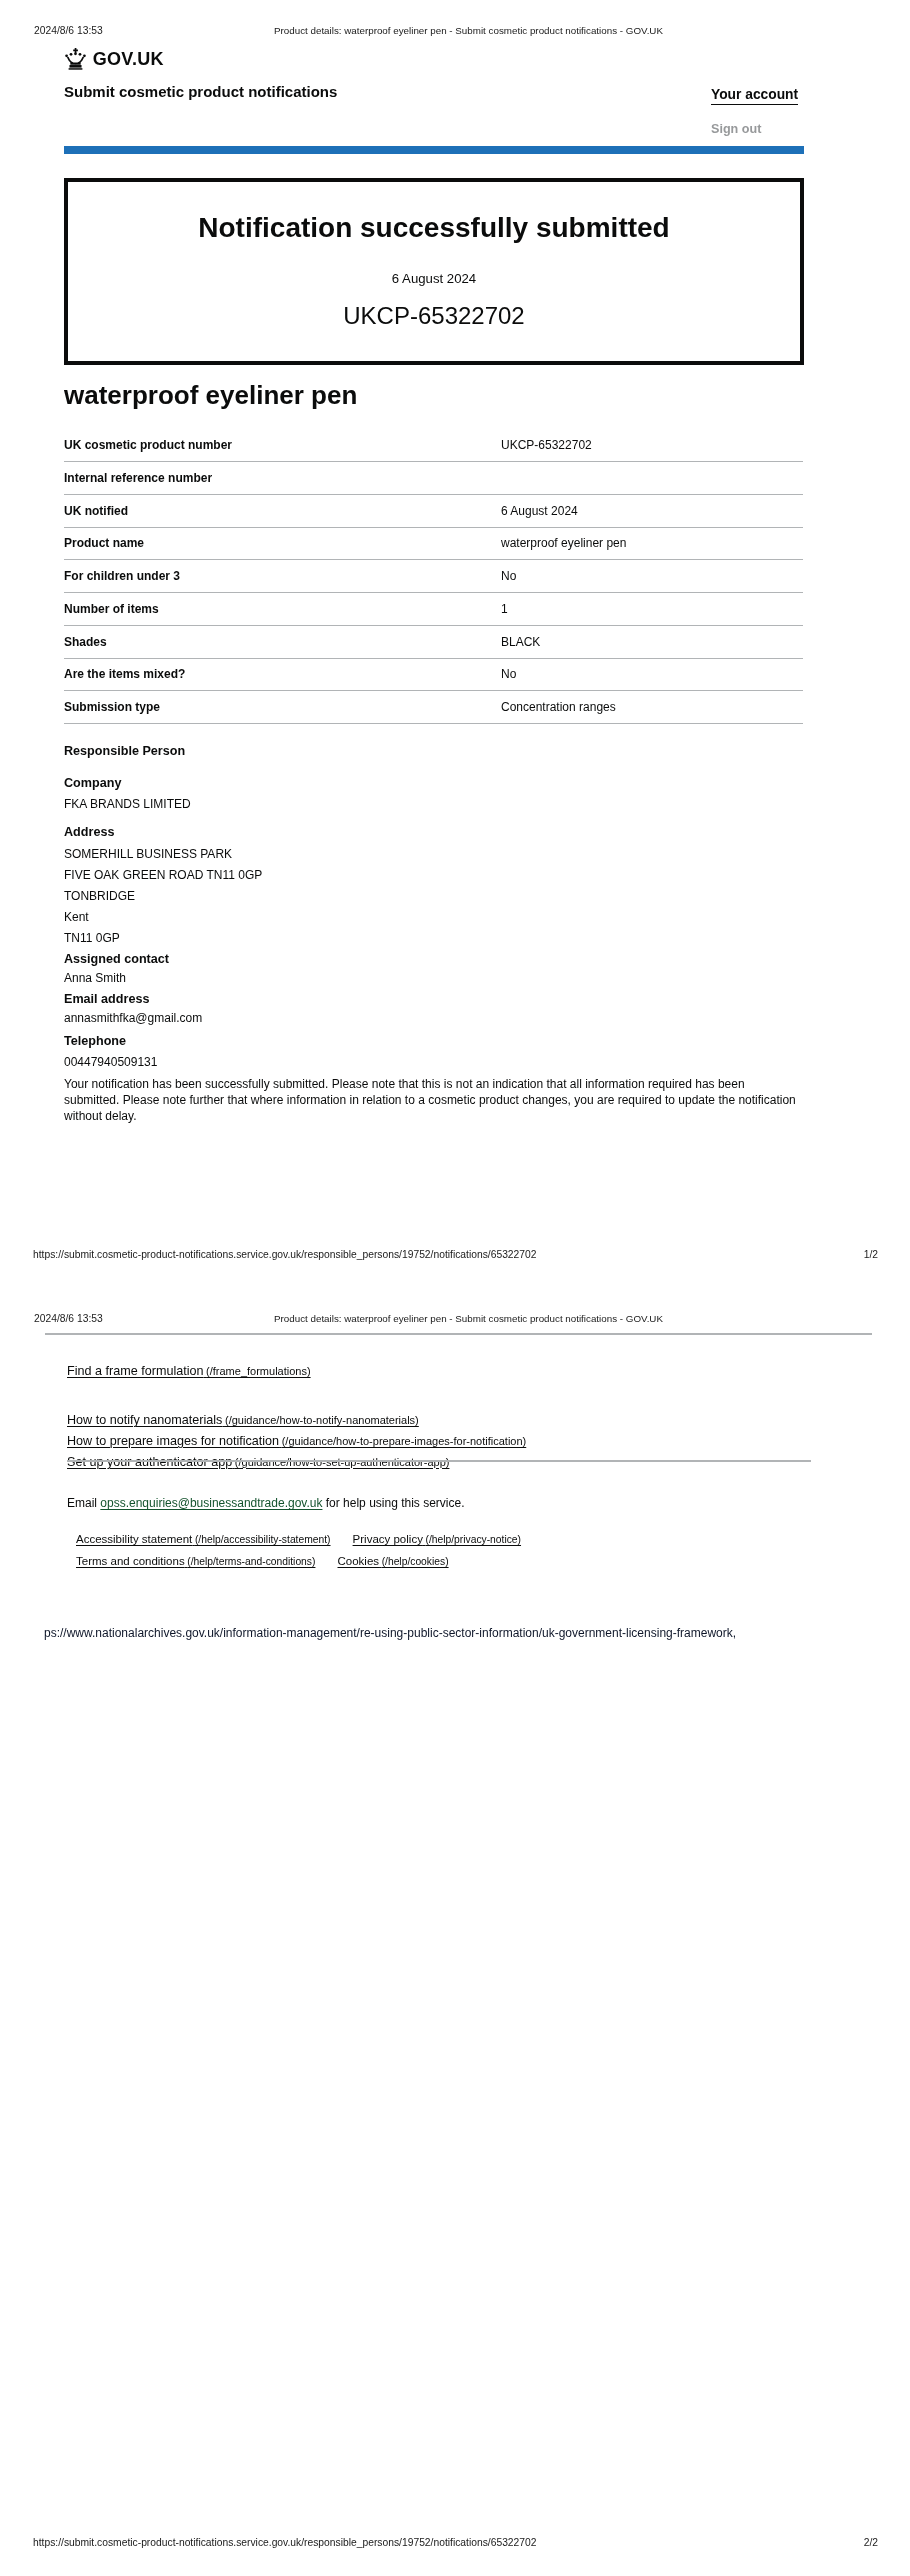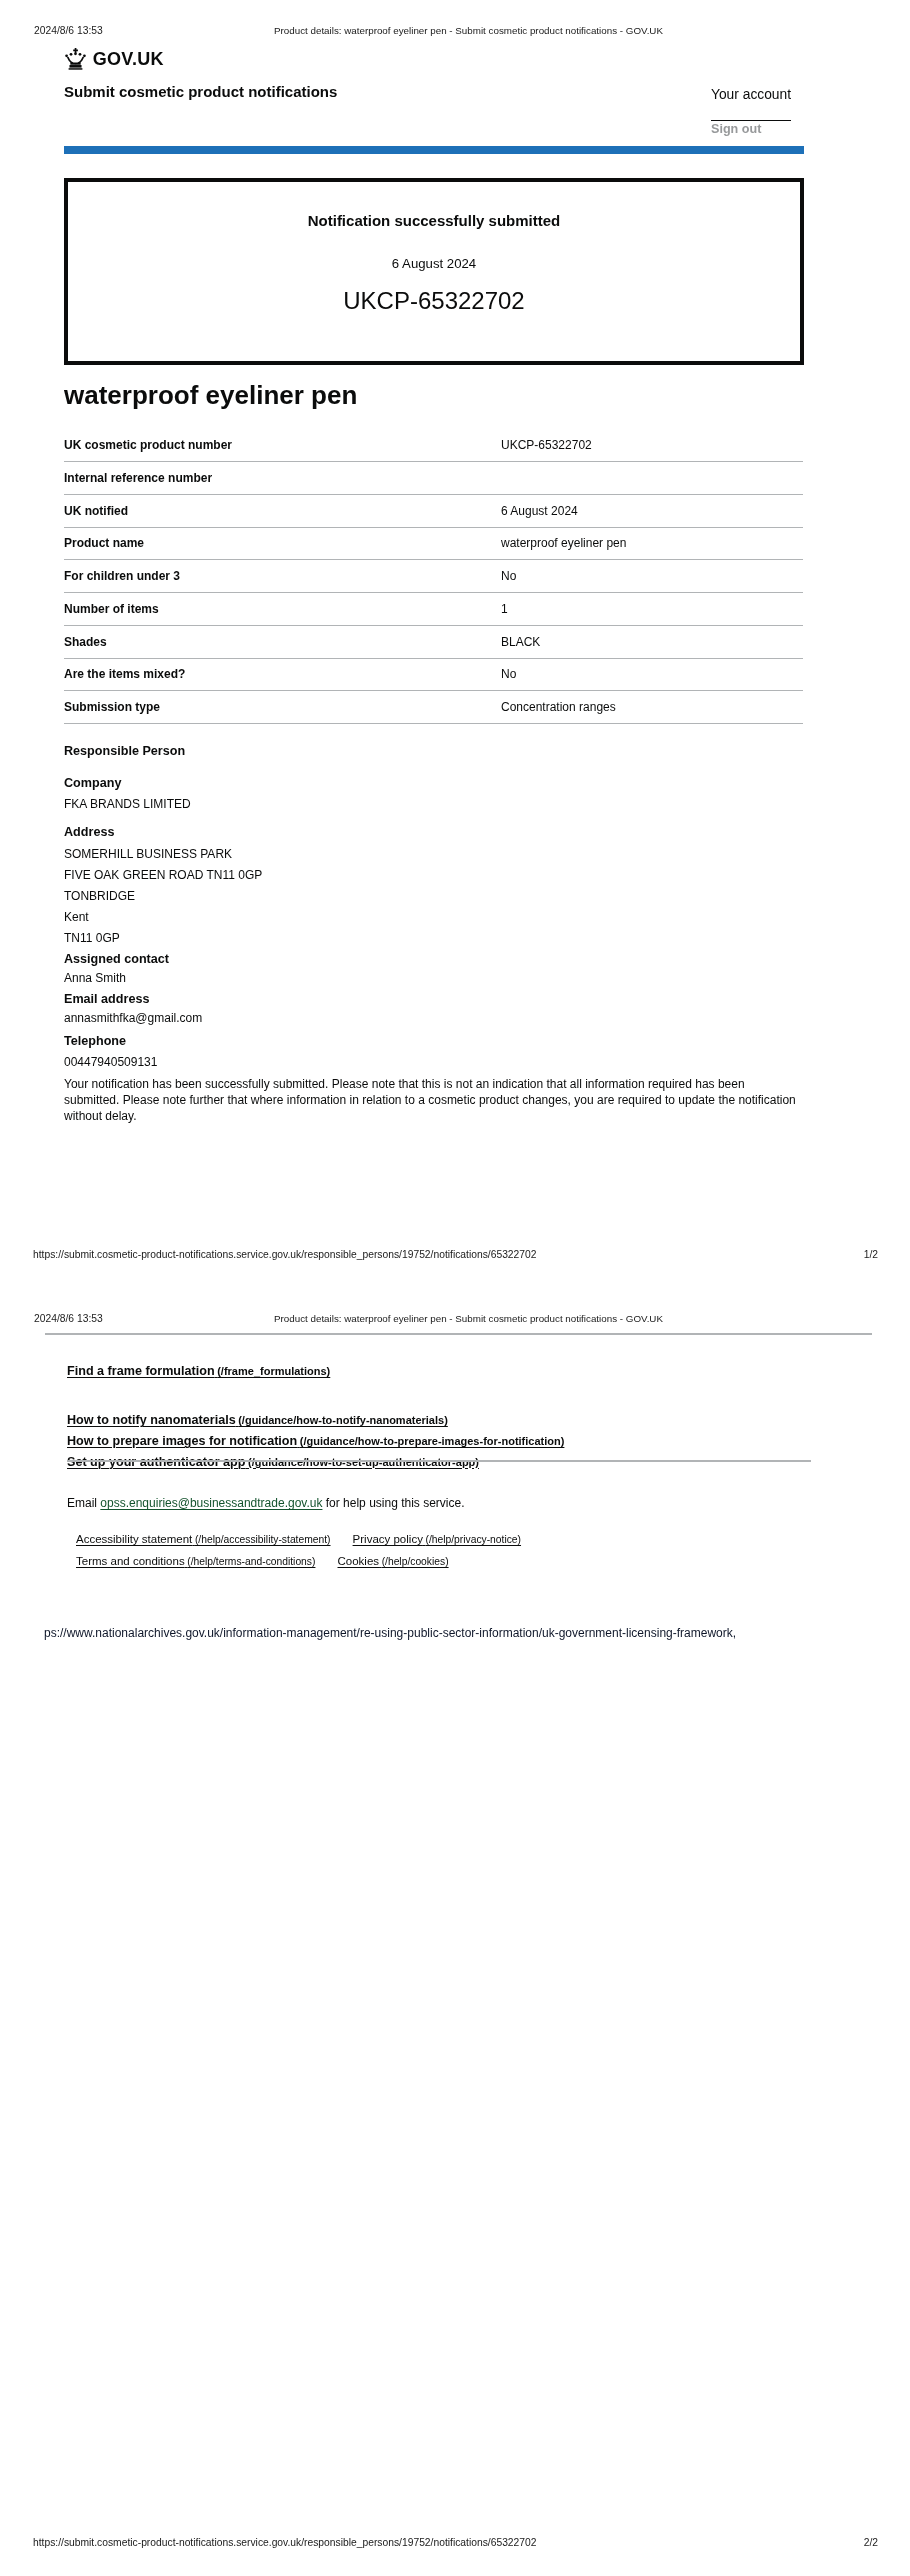--- a/index.html
+++ b/index.html
@@ -10,27 +10,27 @@
     color:#0b0c0c;
   }
   .abs { position:absolute; }
   .print-text { font-size:10.3px; color:#1a1a1a; white-space:nowrap; }
 
   
   .logo-row { left:64px; top:48px; display:flex; align-items:center; gap:5.7px; }
   .logo-text { font-size:18px; font-weight:bold; letter-spacing:0.3px; }
   .service-name { left:64px; top:83px; font-size:15px; font-weight:bold; }
   .account-wrap { top:87px; left:711px; }
-  .account-label { display:inline-block; font-size:13.8px; font-weight:normal; padding-bottom:18px; border-bottom:1.7px solid #0b0c0c; }
+  .account-label { display:inline-block; font-size:13.8px; font-weight:bold; padding-bottom:2px; border-bottom:1.7px solid #0b0c0c; }
   .sign-out { left:711px; top:122px; font-size:12.6px; font-weight:bold; color:#97999b; }
   .blue-bar { left:64px; top:146px; width:740px; height:8px; background:#1d70b8; }
 
   
   .panel { left:64px; top:178px; width:740px; height:187px; border:4px solid #0b0c0c; text-align:center; }
-  .panel-title { margin-top:30px; font-size:15px; font-weight:bold; }
+  .panel-title { margin-top:30px; font-size:28px; font-weight:bold; }
   .panel-date  { margin-top:27px; font-size:13.2px; }
   .panel-ref   { margin-top:16px; font-size:24px; font-weight:normal; }
 
   .h1 { left:64px; top:380px; font-size:26px; font-weight:bold; }
 
   
   .trow { left:64px; width:739px; height:33px; border-bottom:1.1px solid #b1b4b6; }
   .trow .cell { position:absolute; top:0; line-height:32px; font-size:12px; white-space:nowrap; }
   .trow .key { left:0; font-weight:bold; }
   .trow .val { left:437px; }
@@ -155,21 +155,21 @@
 <div class="abs para">Your notification has been successfully submitted. Please note that this is not an indication that all information required has been submitted. Please note further that where information in relation to a cosmetic product changes, you are required to update the notification without delay.</div>
 
 <div class="abs print-text" style="left:33px; top:1249px;">https://submit.cosmetic-product-notifications.service.gov.uk/responsible_persons/19752/notifications/65322702</div>
 <div class="abs print-text" style="right:32px; top:1249px;">1/2</div>
 
 <div class="abs print-text" style="left:34px; top:1313px;">2024/8/6 13:53</div>
 <div class="abs print-text" style="left:274px; top:1313px; font-size:9.8px;">Product details: waterproof eyeliner pen - Submit cosmetic product notifications - GOV.UK</div>
 
 <div class="abs rule" style="left:45px; top:1333px; width:827px;"></div>
 
-<div class="abs" style="left:67px; top:1364px;font-weight:bold;">
+<div class="abs" style="left:67px; top:1364px;">
   <a class="plink" style="margin-bottom:6.9px;">
     <span class="plabel">Find a frame formulation</span>
     <span class="phref">(/frame_formulations)</span>
   </a>
   <a class="plink" style="margin-bottom:6.9px;margin-top:35px;">
     <span class="plabel">How to notify nanomaterials</span>
     <span class="phref">(/guidance/how-to-notify-nanomaterials)</span>
   </a>
   <a class="plink" style="margin-bottom:6.9px;">
     <span class="plabel">How to prepare images for notification</span>

